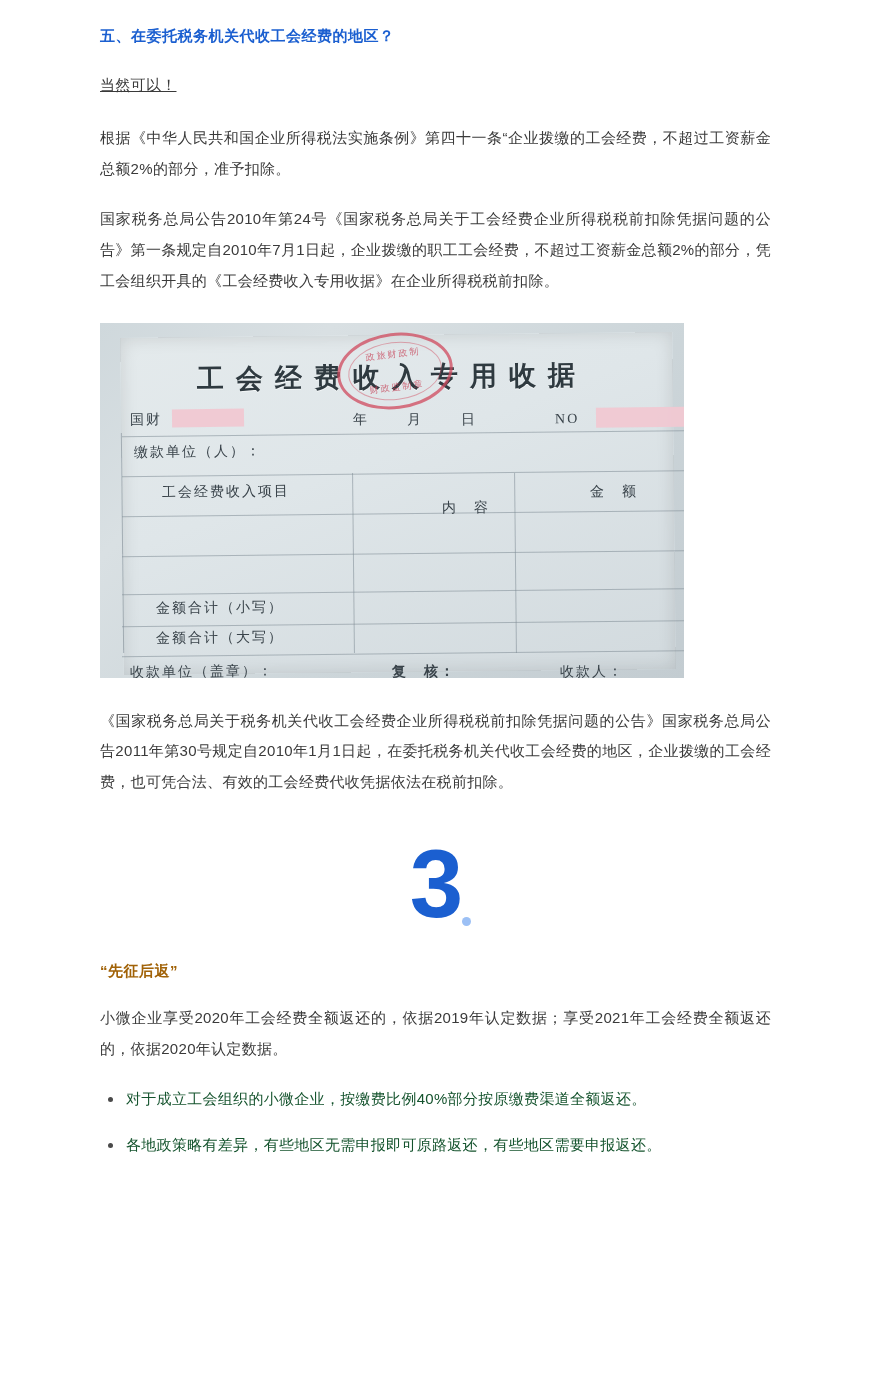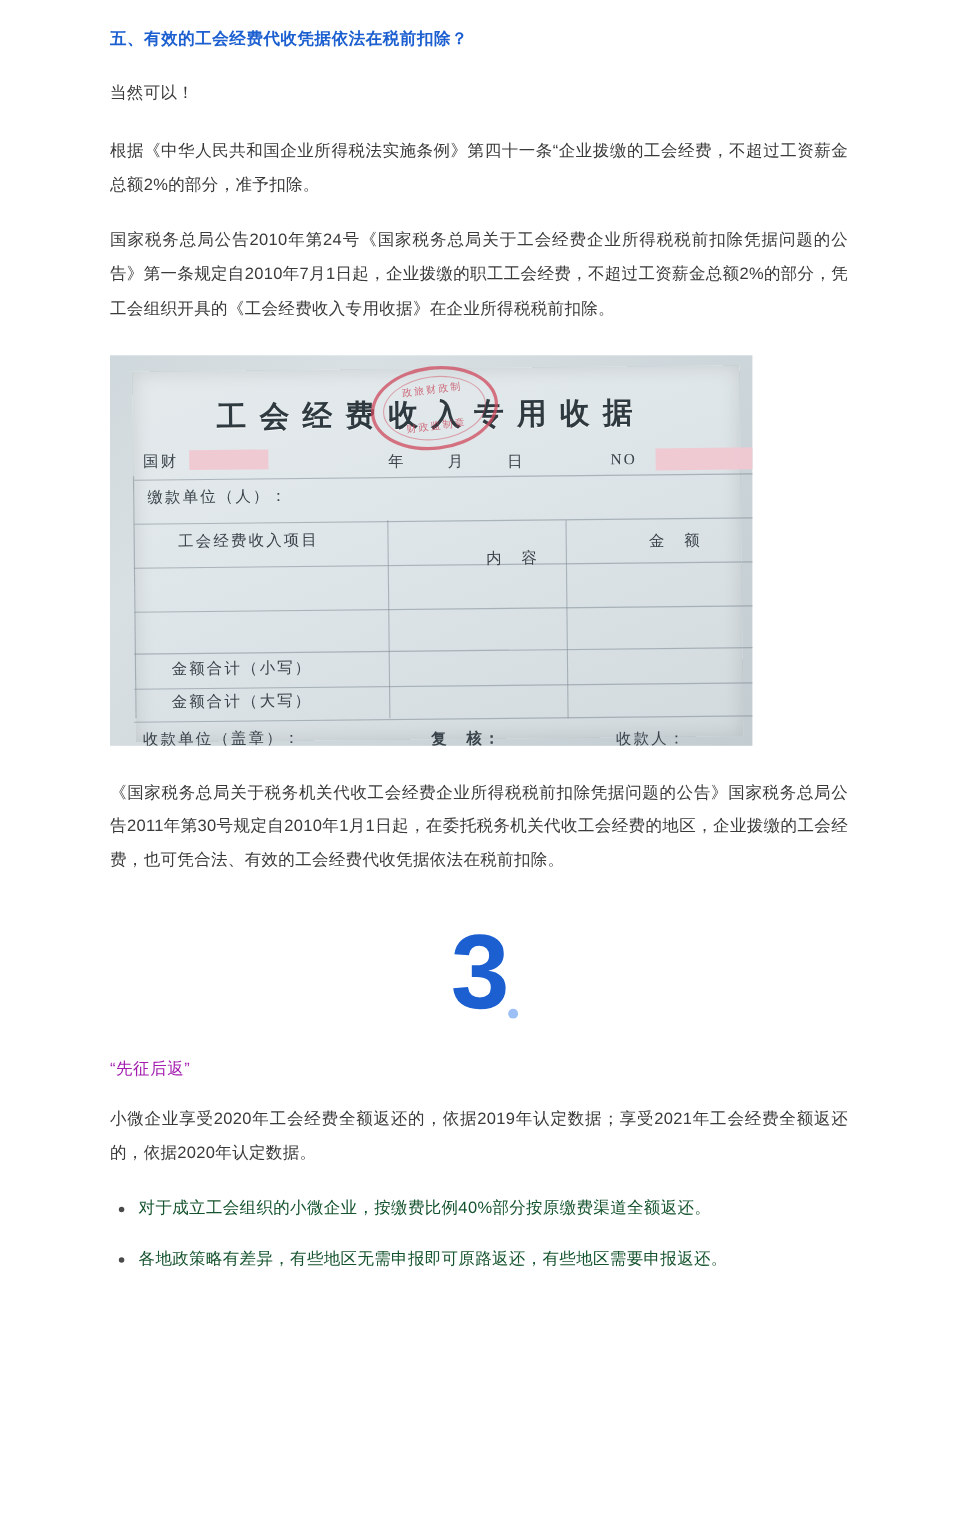--- a/index.html
+++ b/index.html
@@ -32,20 +32,21 @@
   p.para {
     font-size: 15px;
     line-height: 2.05;
     color: #3a3a3a;
     margin: 0 0 20px 0;
     letter-spacing: 0.3px;
     text-align: justify;
   }
   p.para.short {
     margin-bottom: 22px;
+    text-decoration: underline;
   }
   
   .receipt-figure {
     width: 100%;
     margin: 26px 0 28px 0;
   }
   .receipt {
     position: relative;
     width: 584px;
     height: 355px;
@@ -158,22 +159,22 @@
   }
   .big-number-caption {
     margin-top: 22px;
     font-size: 15px;
     font-weight: bold;
     color: #1b5fd0;
     letter-spacing: 0.5px;
   }
   .sub-heading {
     font-size: 15px;
-    font-weight: normal;
-    color: #a21caf;
+    font-weight: bold;
+    color: #a16207;
     margin: 30px 0 22px 0;
     letter-spacing: 0.5px;
   }
   ul.bullets {
     list-style: none;
     margin: 0;
     padding: 0;
   }
   ul.bullets li {
     position: relative;
@@ -194,21 +195,21 @@
     height: 5px;
     border-radius: 50%;
     background: #4a4a4a;
   }
 </style>
 </head>
 <body>
 
 <div class="page">
 
-  <h2 class="section-heading">五、有效的工会经费代收凭据依法在税前扣除？</h2>
+  <h2 class="section-heading">五、在委托税务机关代收工会经费的地区？</h2>
 
   <p class="para short">当然可以！</p>
 
   <p class="para">根据《中华人民共和国企业所得税法实施条例》第四十一条“企业拨缴的工会经费，不超过工资薪金总额2%的部分，准予扣除。</p>
 
   <p class="para">国家税务总局公告2010年第24号《国家税务总局关于工会经费企业所得税税前扣除凭据问题的公告》第一条规定自2010年7月1日起，企业拨缴的职工工会经费，不超过工资薪金总额2%的部分，凭工会组织开具的《工会经费收入专用收据》在企业所得税税前扣除。</p>
 
   <div class="receipt-figure">
     <div class="receipt">
       <div class="receipt-inner"></div>

